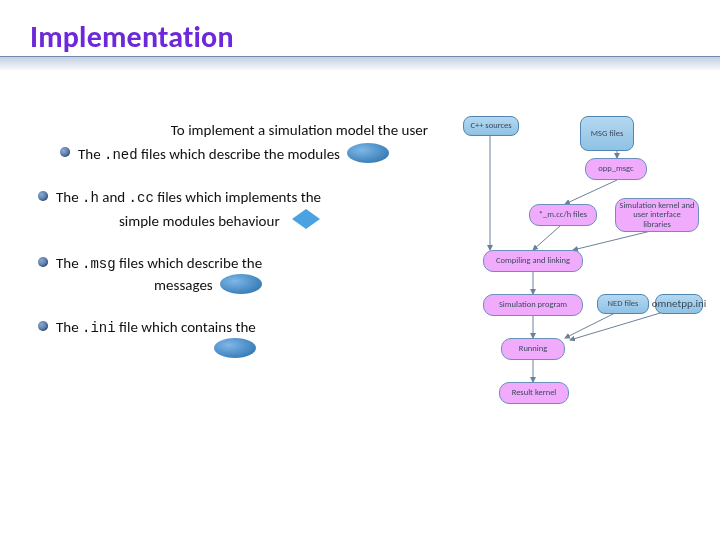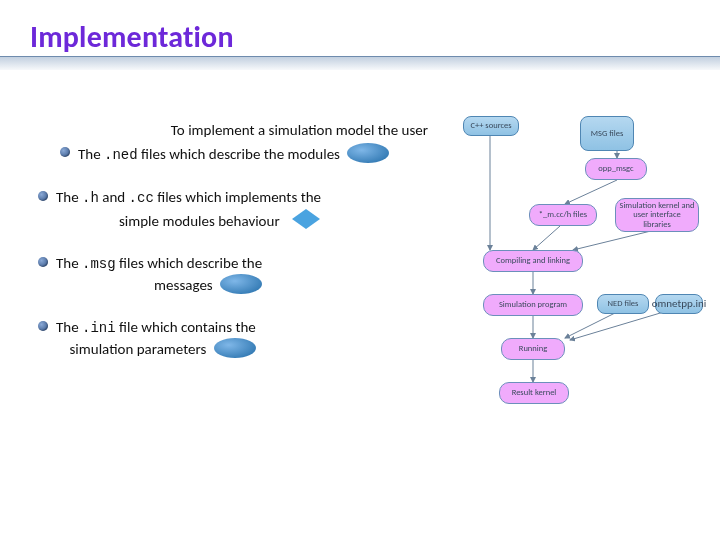--- a/index.html
+++ b/index.html
@@ -157,21 +157,20 @@
       <span>The </span><code>.msg</code><span> files which describe the</span><br>
       <span>messages</span>
       <span class="inline-ellipse"></span>
     </span>
   </div>
 
   <div class="bullet-row gap">
     <span class="bullet-glyph"></span>
     <span class="bullet-text">
       <span>The </span><code>.ini</code><span> file which contains the</span><br>
-      <span>simulation parameters</span>
       <span class="inline-ellipse"></span>
     </span>
   </div>
 </div>
 
 <div class="rightfig">
   <svg class="arrows">
     <defs>
       <marker id="ahead" markerWidth="6" markerHeight="6" refX="5" refY="3" orient="auto">
         <path d="M0,0 L6,3 L0,6 Z" fill="#6b8199"></path>

